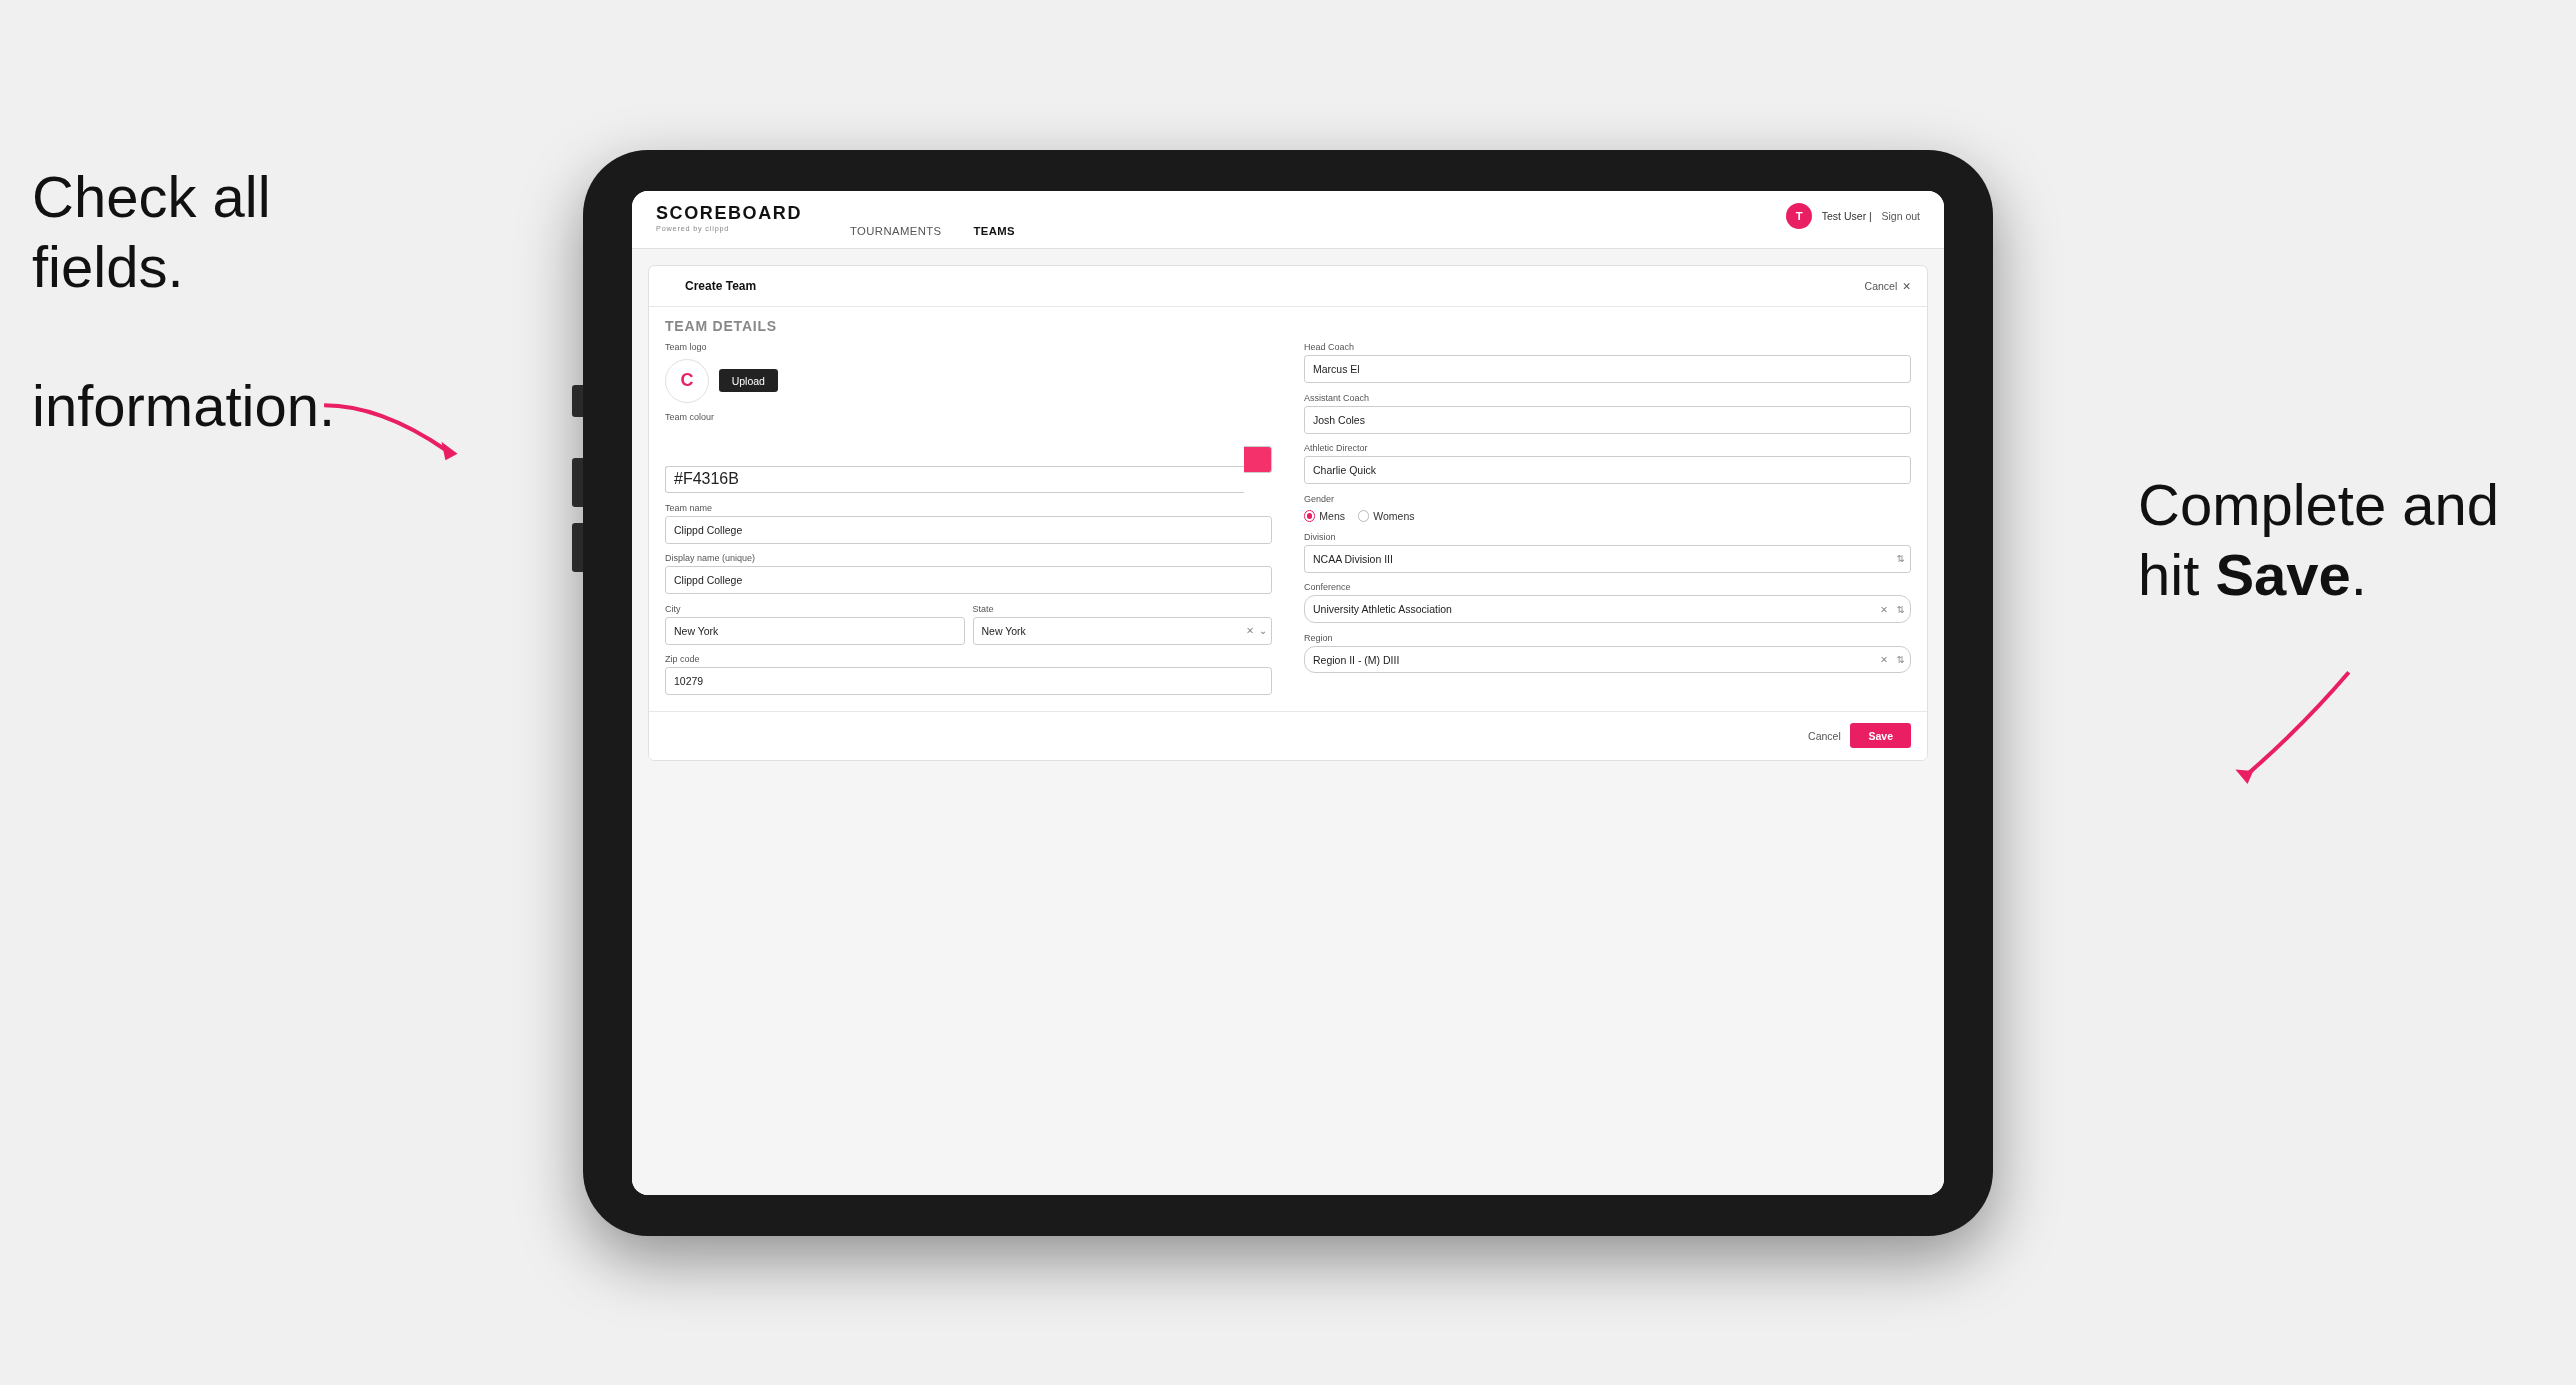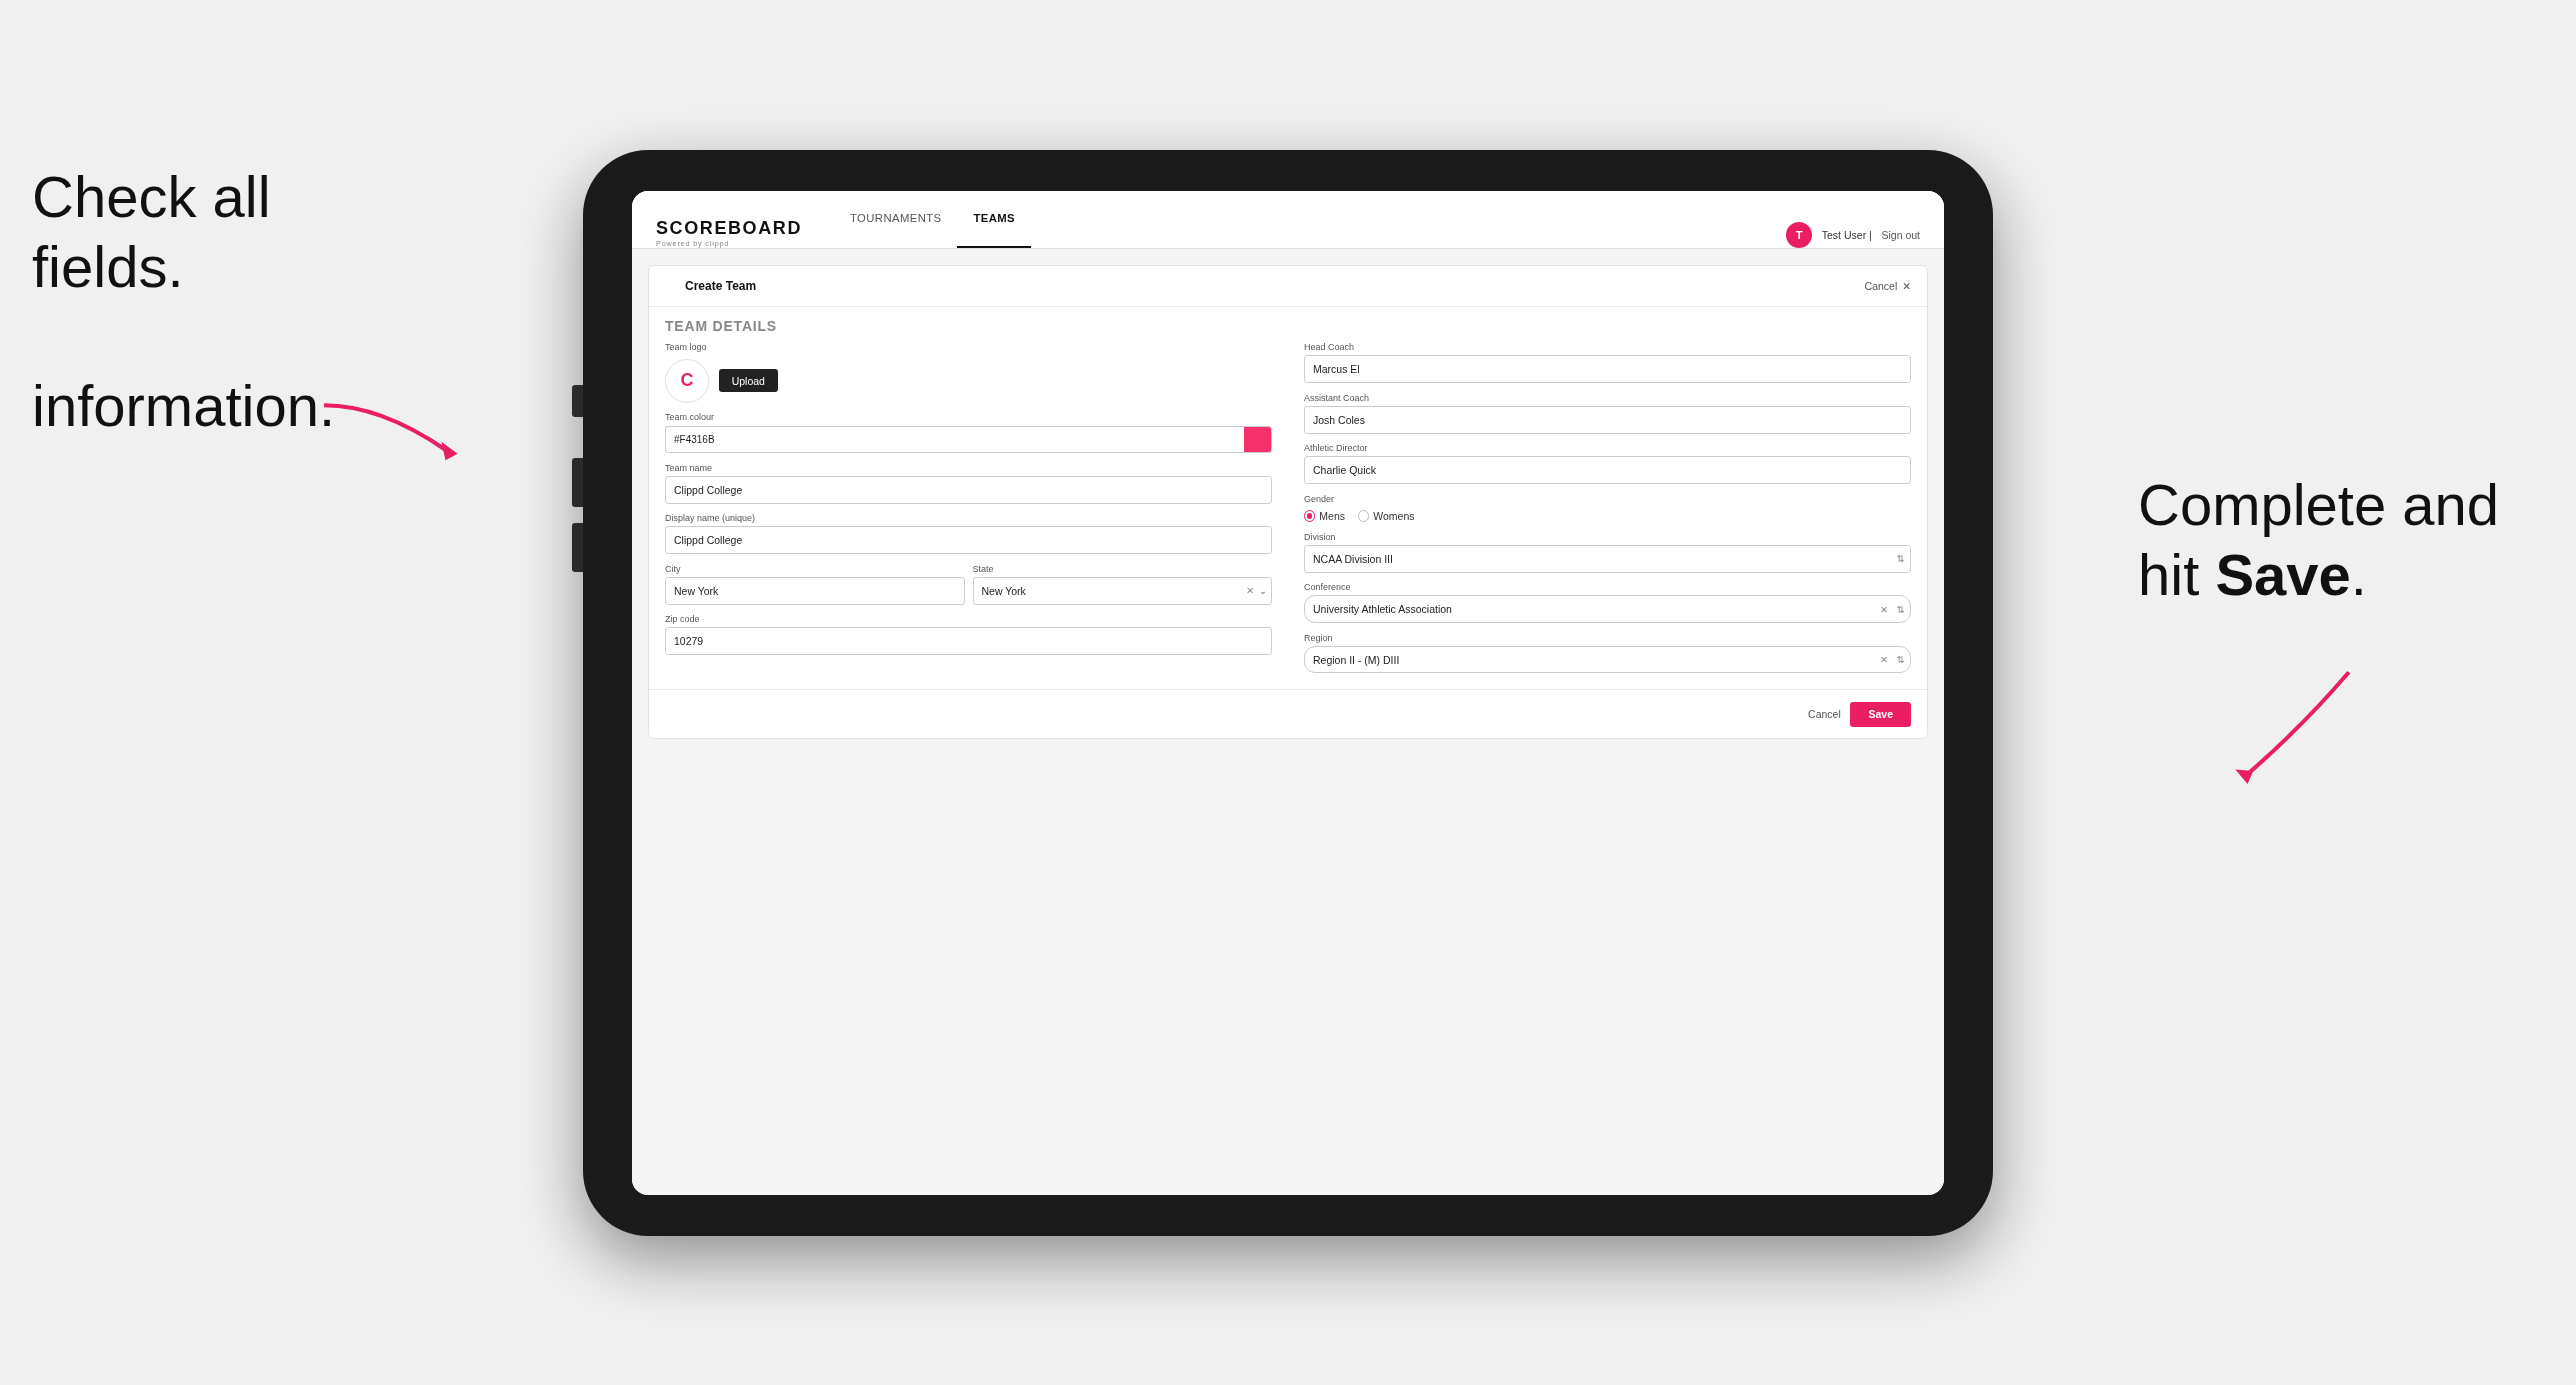--- a/index.html
+++ b/index.html
@@ -71,22 +71,22 @@
       overflow: hidden;
       display: flex;
       flex-direction: column;
     }
 
     
     .navbar {
       background: #fff;
       border-bottom: 0.8px solid #e0e0e0;
       display: flex;
-      align-items: flex-end;
-      padding: 0 24px;
+      align-items: flex-start;
+      padding: 12px 24px;
       height: 58px;
       flex-shrink: 0;
     }
 
     .logo-area {
       display: flex;
       flex-direction: column;
       margin-right: 32px;
     }
 
@@ -282,22 +282,23 @@
       gap: 0;
     }
 
     .color-text-input {
       flex: 1;
       height: 27.6px;
       border: 0.8px solid #ccc;
       border-right: none;
       border-radius: 3.2px 0 0 3.2px;
       padding: 10px 8px;
-      font-size: 10px;
+      font-size: 16px;
       outline: none;
+      margin-top: 40px;
     }
 
     .color-swatch {
       width: 27.6px;
       height: 27.6px;
       border: 0.8px solid #ccc;
       border-left: none;
       border-radius: 0 3.2px 3.2px 0;
       cursor: pointer;
     }

